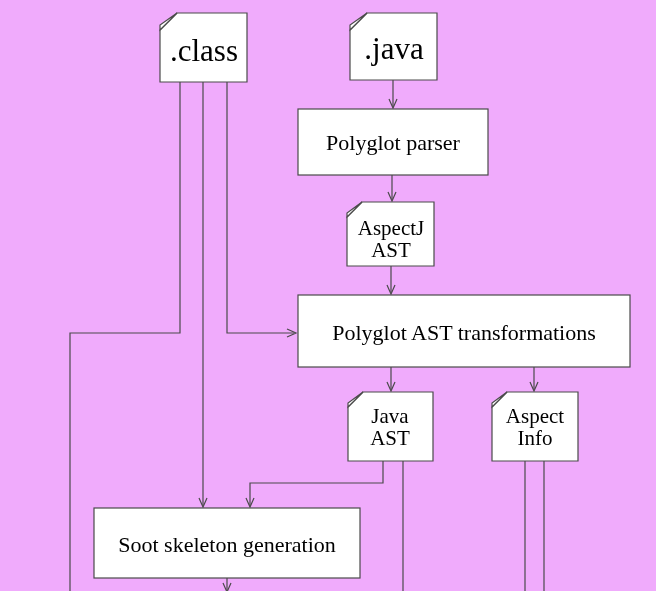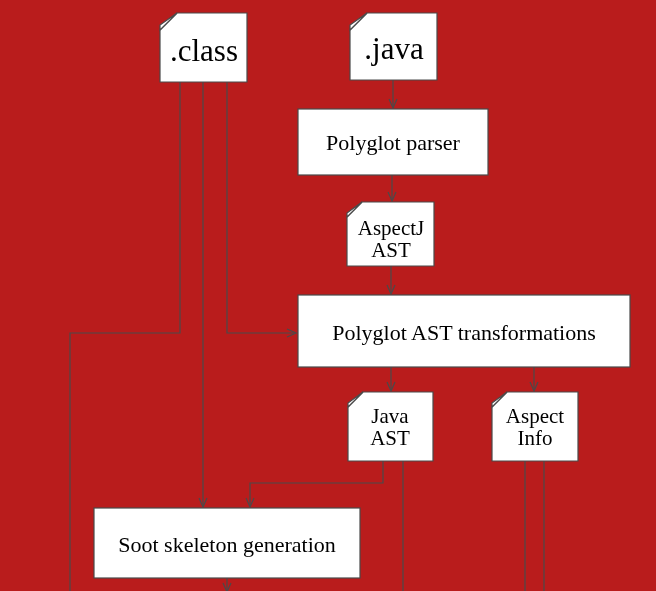--- a/index.html
+++ b/index.html
@@ -5,21 +5,21 @@
   html, body {
     margin: 0;
     padding: 0;
     background: #ffffff;
     font-family: "Liberation Serif", "DejaVu Serif", serif;
   }
   .canvas {
     position: relative;
     width: 656px;
     height: 591px;
-    background: #b91c1c;
+    background: #f0abfc;
     overflow: hidden;
   }
   svg text {
     fill: #000000;
     font-family: "Liberation Serif", "DejaVu Serif", serif;
   }
   .node-label-lg { font-size: 31px; }
   .node-label-md { font-size: 22px; }
   .node-label-sm { font-size: 21px; }
   .edge { stroke: #4a4a4a; stroke-width: 1.2; fill: none; }

